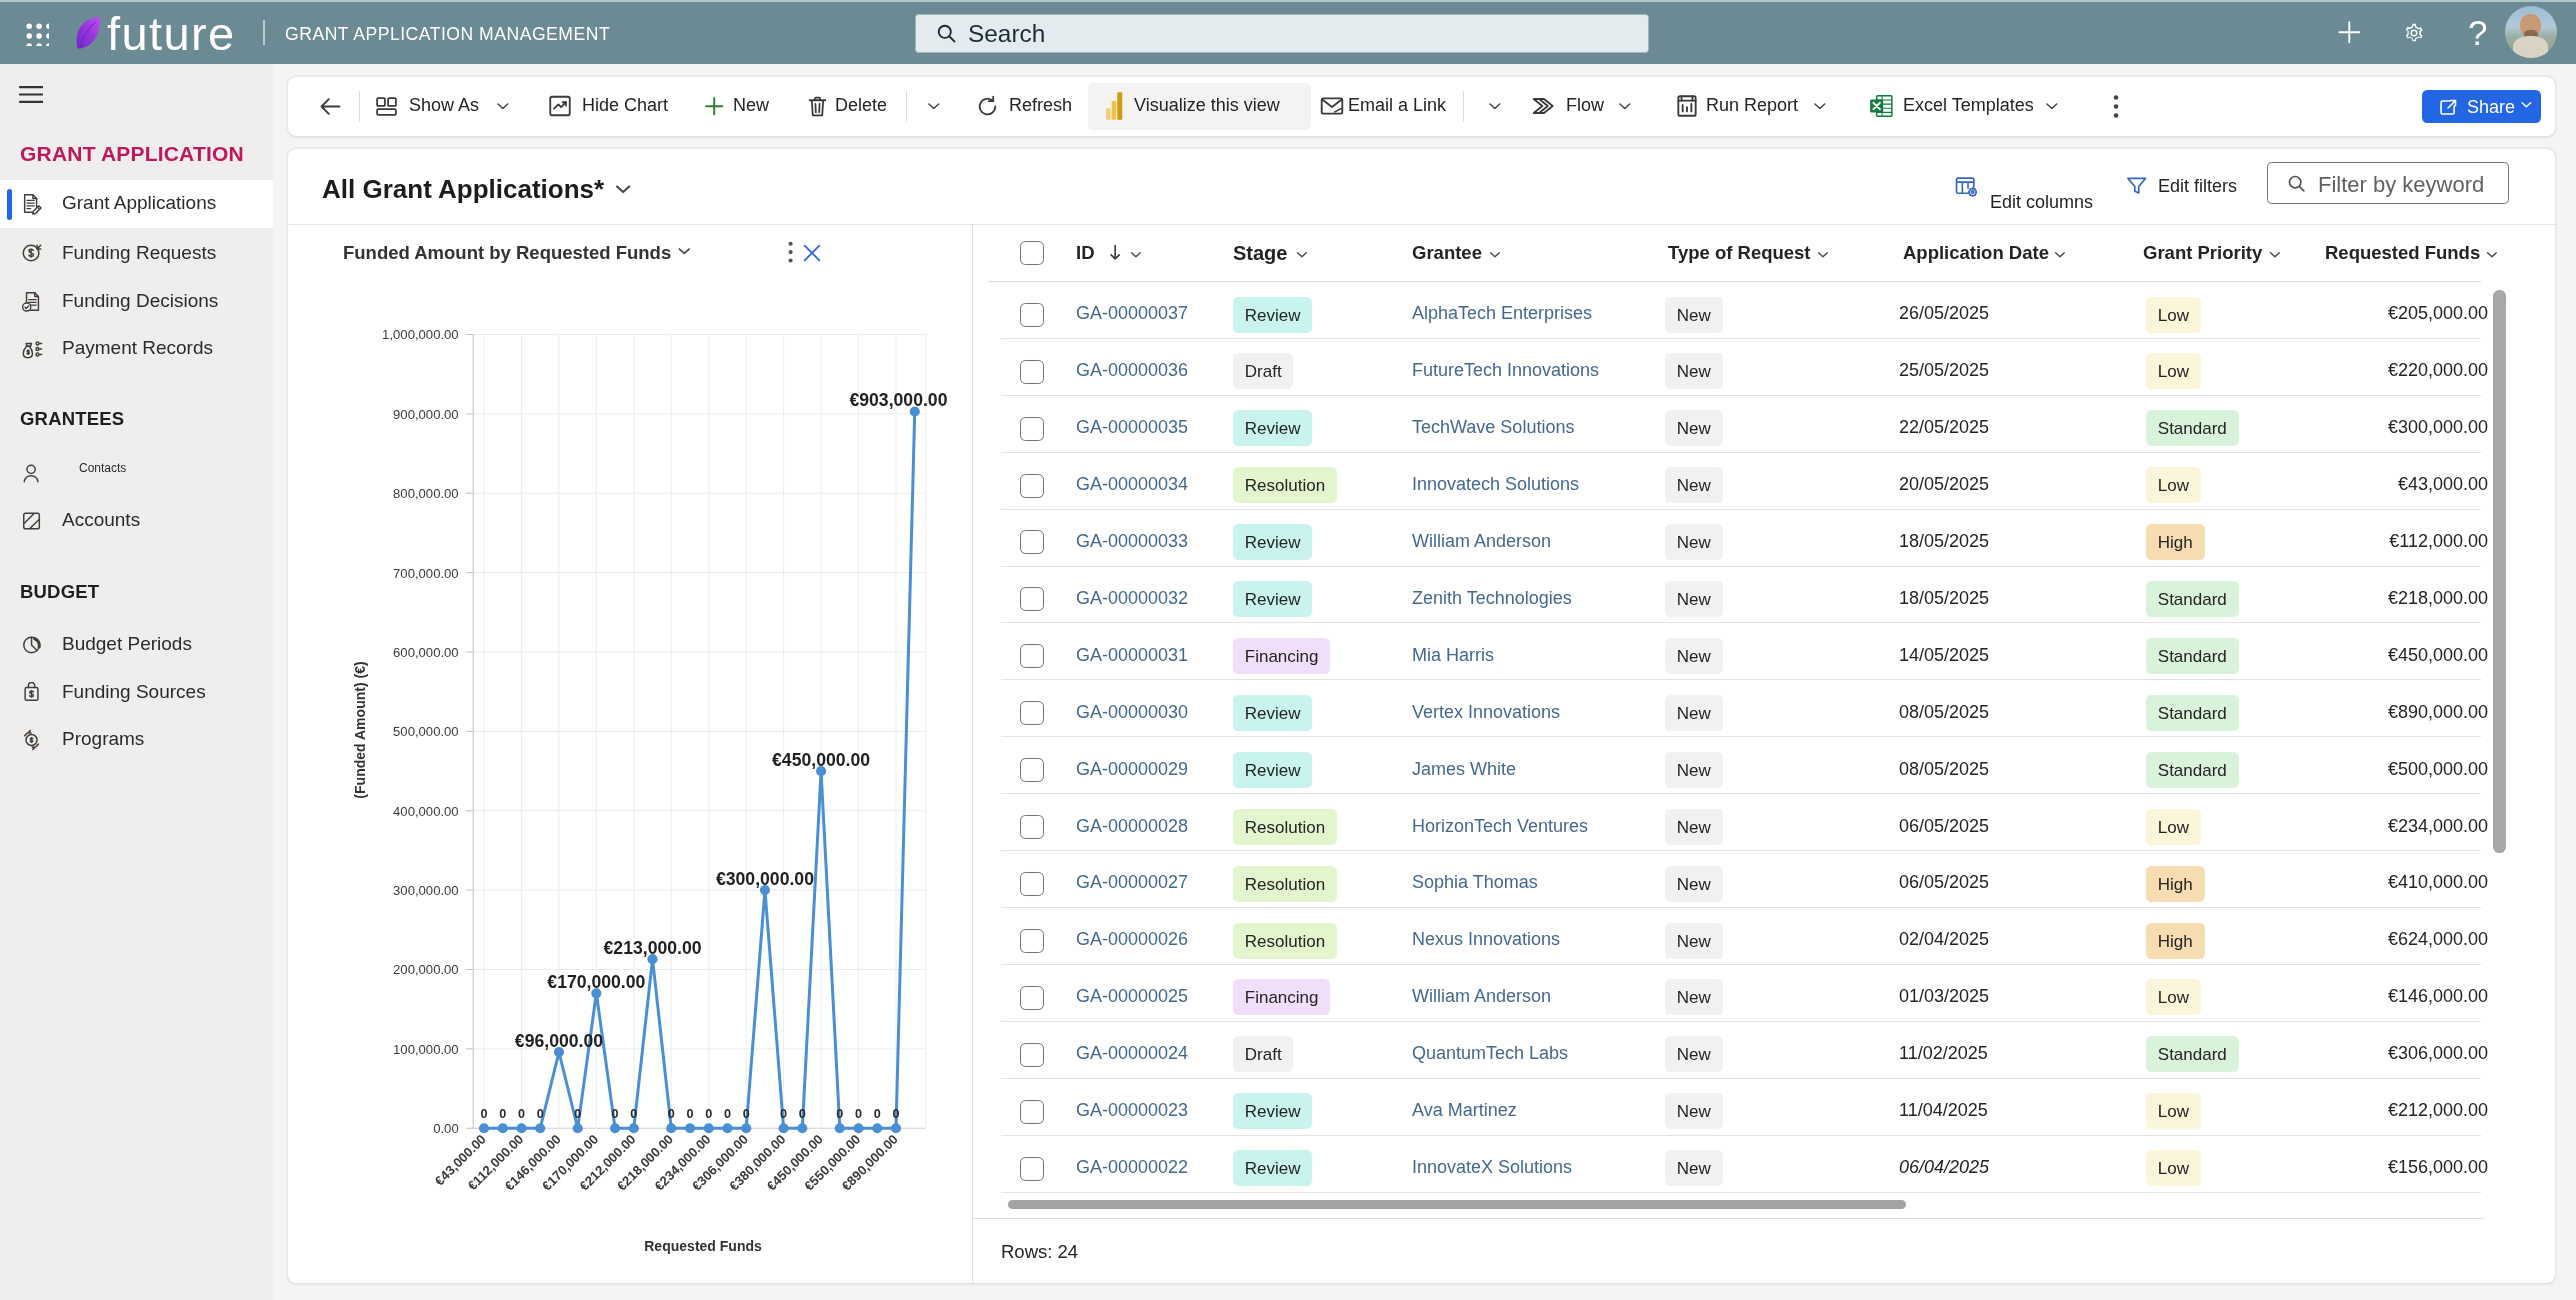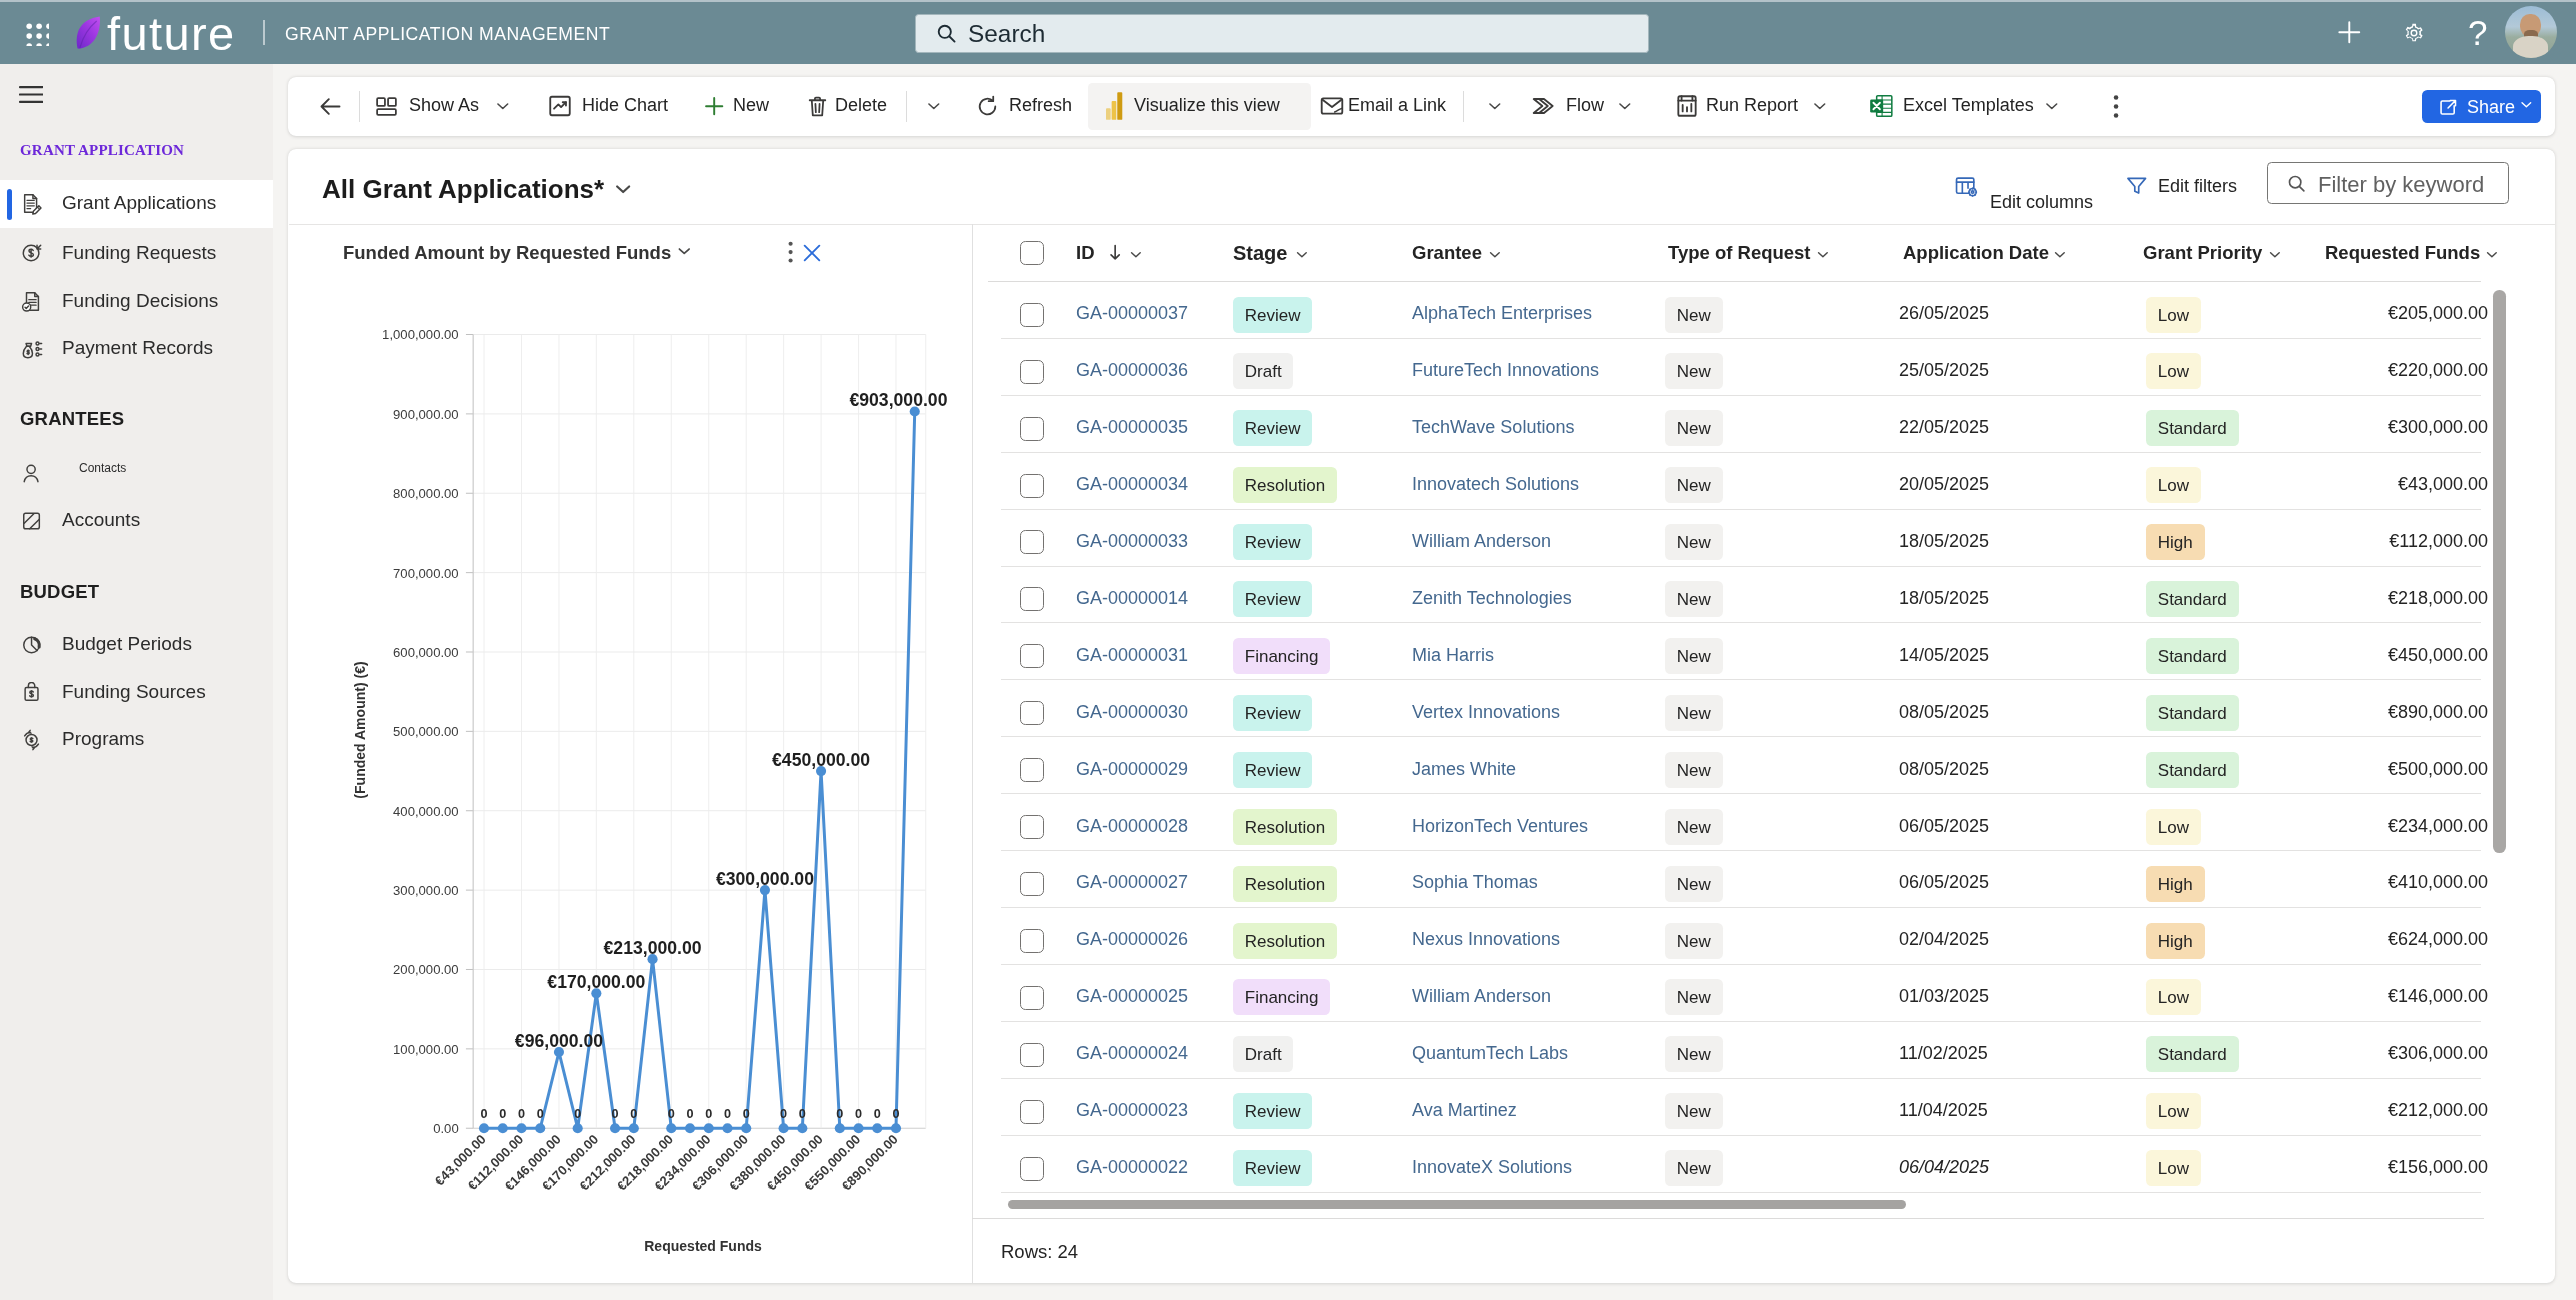--- a/index.html
+++ b/index.html
@@ -58,21 +58,21 @@
 <div class="txt" style="left:2468px;top:12.7px;font-size:35px;color:#fff;font-weight:400;">?</div>
 <div class="abs" style="left:2505px;top:6.3px;width:52px;height:52px;border-radius:50%;overflow:hidden;background:linear-gradient(180deg,#9dbdd6 0%,#b3c9d8 40%,#9aad9f 60%,#8fa294 100%);">
 <div class="abs" style="left:15.4px;top:8.1px;width:21px;height:22.6px;border-radius:46%;background:#c79a75;"></div>
 <div class="abs" style="left:19px;top:23.5px;width:13.6px;height:10px;border-radius:40%;background:#8a6a4e;"></div>
 <div class="abs" style="left:8.1px;top:30px;width:35px;height:23.5px;border-radius:45% 45% 0 0;background:#d9d3c6;"></div>
   </div>
 <div class="abs" style="left:0;top:64px;width:273px;height:1236px;background:#f0eeec"></div>
 <svg class="abs" style="left:19px;top:84px" width="24.4" height="21" viewBox="0 0 28 24">
 <path d="M1 3.5 H27 M1 12 H27 M1 20.5 H27" stroke="#333" stroke-width="2.4" stroke-linecap="round"></path>
   </svg>
-<div class="txt b" style="left:20px;top:142px;font-size:15px;color:#6d28d9;letter-spacing:0.2px;font-family:Liberation Serif, serif;">GRANT APPLICATION</div>
+<div class="txt b" style="left:20px;top:142px;font-size:21px;color:#be185d;letter-spacing:0.2px;">GRANT APPLICATION</div>
 <div class="abs" style="left:0;top:180px;width:273px;height:48px;background:#fff;"></div>
 <div class="abs" style="left:7.2px;top:189px;width:4.5px;height:31px;border-radius:2.7px;background:#2266e3"></div>
 <svg class="abs" style="left:21px;top:193px" width="22" height="22" viewBox="0 0 24 24" fill="none" stroke="#403f3d" stroke-width="1.6" stroke-linejoin="round" stroke-linecap="round">
     <path d="M4 2h9l4 4v15H4z"></path>
     <path d="M13 2v4h4"></path>
     <path d="M6.5 8h8M6.5 11h8M6.5 14h8M6.5 17h4" stroke-width="1.4"></path>
     <path d="M13.5 20l6-6 2.3 2.3-6 6-2.9.6z" fill="#fff"></path>
     <path d="M18 15.5l1.8 1.8" stroke-width="1.1"></path>
   </svg>
 <div class="txt" style="left:62px;top:192px;font-size:19px;color:#2b2b2b;">Grant Applications</div>
@@ -446,21 +446,21 @@
 <div class="cbx" style="left:1020px;top:530px;width:23.5px;height:23.5px;"></div>
 <div class="txt link" style="left:1076px;top:531px;">GA-00000033</div>
 <div class="badge" style="left:1233px;top:524px;background:#c9f3ed;">Review</div>
 <div class="txt link" style="left:1412px;top:531px;">William Anderson</div>
 <div class="badge" style="left:1665px;top:524px;background:#f2f1ef;">New</div>
 <div class="txt" style="left:1899px;top:531px;">18/05/2025</div>
 <div class="badge" style="left:2146px;top:524px;background:#f7dcb2;">High</div>
 <div class="txt" style="left:2126px;top:531px;width:362px;text-align:right;">€112,000.00</div>
 <div class="hline" style="left:1001px;top:566px;width:1480px;"></div>
 <div class="cbx" style="left:1020px;top:587px;width:23.5px;height:23.5px;"></div>
-<div class="txt link" style="left:1076px;top:588px;">GA-00000014</div>
+<div class="txt link" style="left:1076px;top:588px;">GA-00000032</div>
 <div class="badge" style="left:1233px;top:581px;background:#c9f3ed;">Review</div>
 <div class="txt link" style="left:1412px;top:588px;">Zenith Technologies</div>
 <div class="badge" style="left:1665px;top:581px;background:#f2f1ef;">New</div>
 <div class="txt" style="left:1899px;top:588px;">18/05/2025</div>
 <div class="badge" style="left:2146px;top:581px;background:#d9f3da;">Standard</div>
 <div class="txt" style="left:2126px;top:588px;width:362px;text-align:right;">€218,000.00</div>
 <div class="hline" style="left:1001px;top:622px;width:1480px;"></div>
 <div class="cbx" style="left:1020px;top:644px;width:23.5px;height:23.5px;"></div>
 <div class="txt link" style="left:1076px;top:645px;">GA-00000031</div>
 <div class="badge" style="left:1233px;top:638px;background:#f1defa;">Financing</div>

